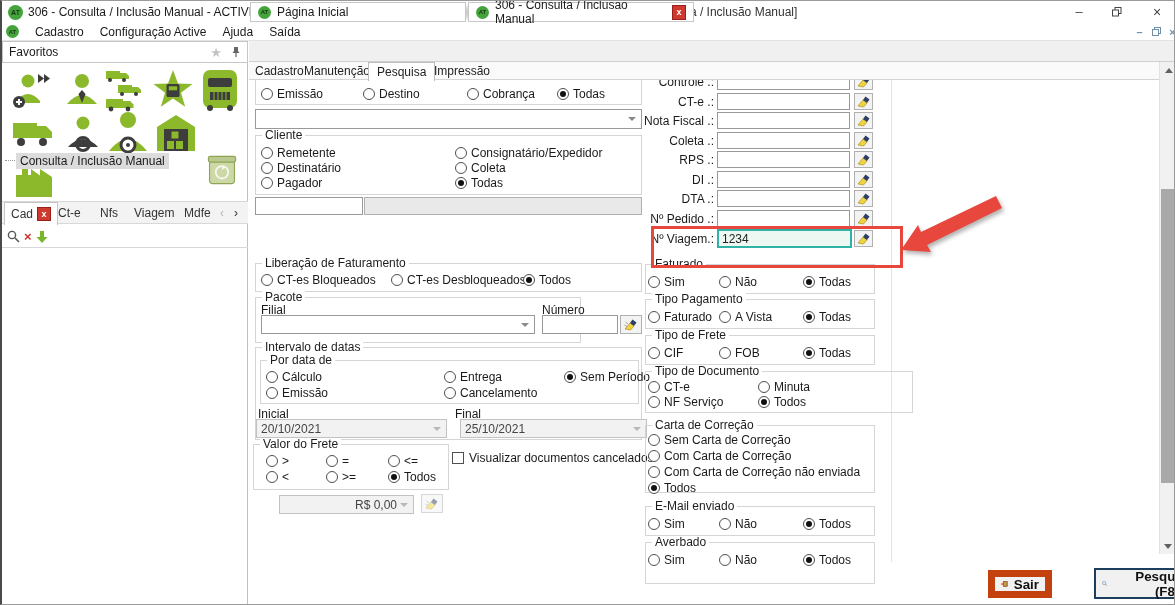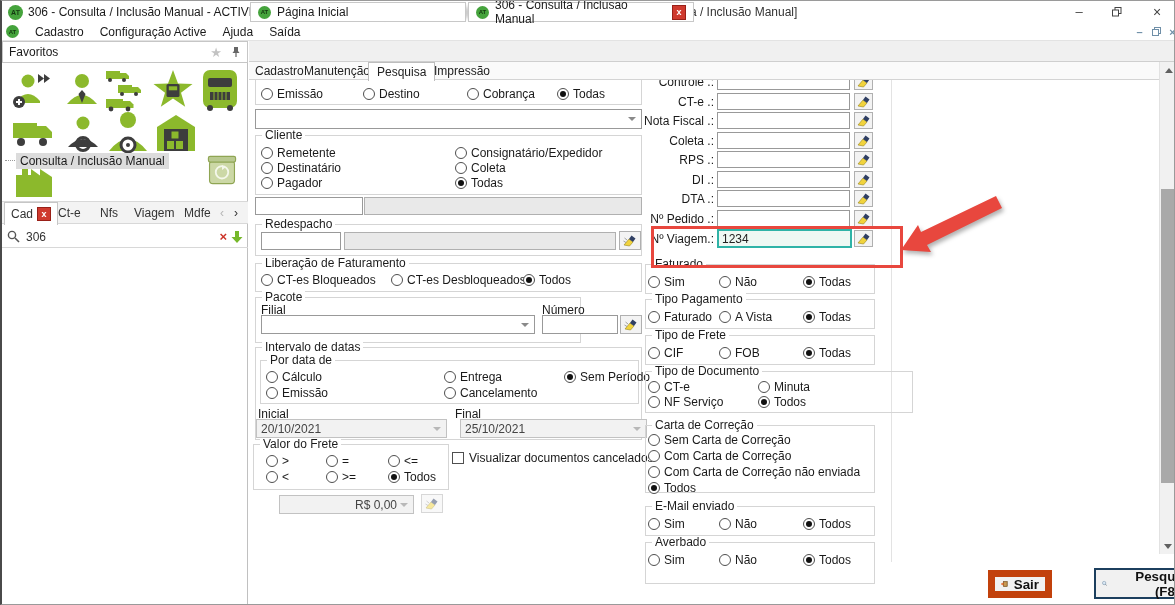--- a/index.html
+++ b/index.html
@@ -220,21 +220,20 @@
         </div>
       <span class="abs" style="left:218px;top:4px;color:#b5b5b5;">‹</span>
       <span class="abs" style="left:232px;top:4px;color:#333;">›</span>
     </div>
 
     <div class="searchrow">
       <svg width="13" height="13">
           <circle cx="5" cy="5" r="3.6" fill="none" stroke="#555" stroke-width="1.4"></circle>
           <line x1="8" y1="8" x2="12" y2="12" stroke="#555" stroke-width="1.6"></line>
         </svg>
-      <input value="306" style="">
       <span style="color:#cc3328;font-weight:bold;font-size:13px;">×</span>
       <svg width="12" height="14">
           <path d="M4 1 h4 v6 h3.5 L6 13 L0.5 7 H4 Z" fill="#76b82a"></path>
         </svg>
     </div>
 
     <div class="abs" style="left:3px;top:97px;width:10px;border-top:1px dotted #999;"></div>
     <span class="treelabel abs" style="left:14px;top:90px;">Consulta / Inclusão Manual</span>
   </div>
 
@@ -304,32 +303,20 @@
           <span>Coleta</span>
         </div>
       <div class="radio sel" style="left:199px;top:40px;">
           <span class="c"></span>
           <span>Todas</span>
         </div>
     </div>
     <input class="inp" style="left: 6px; top: 117px; width: 108px; height: 18px;">
     <input class="inp ro" style="left: 115px; top: 117px; width: 278px; height: 18px;">
 
-    <div class="grp" style="left:6px;top:144px;width:387px;height:32px;">
-      <span class="cap">Redespacho</span>
-      <input class="inp" style="left: 5px; top: 7px; width: 80px; height: 18px;">
-      <input class="inp ro" style="left: 88px; top: 7px; width: 272px; height: 18px;">
-      <button class="ebtn" style="left:363px;top:6px;width:22px;height:19px;">
-        <svg width="14" height="13" viewBox="0 0 14 13">
-            <path d="M1 11 L6 5 L10 8 L6.5 12 Z" fill="#f1d33d" stroke="#97851f" stroke-width=".6"></path>
-            <path d="M6 5 L8.5 1.5 L12.5 4.5 L10 8 Z" fill="#2f3f63"></path>
-            <path d="M1.5 4 L4 6 M0.5 7 L3 8.5" stroke="#8a8a8a" stroke-width=".8"></path>
-          </svg>
-      </button>
-    </div>
 
     <div class="grp" style="left:6px;top:183px;width:387px;height:29px;">
       <span class="cap">Liberação de Faturamento</span>
       <div class="radio" style="left:5px;top:9px;">
           <span class="c"></span>
           <span>CT-es Bloqueados</span>
         </div>
       <div class="radio" style="left:135px;top:9px;">
           <span class="c"></span>
           <span>CT-es Desbloqueados</span>

